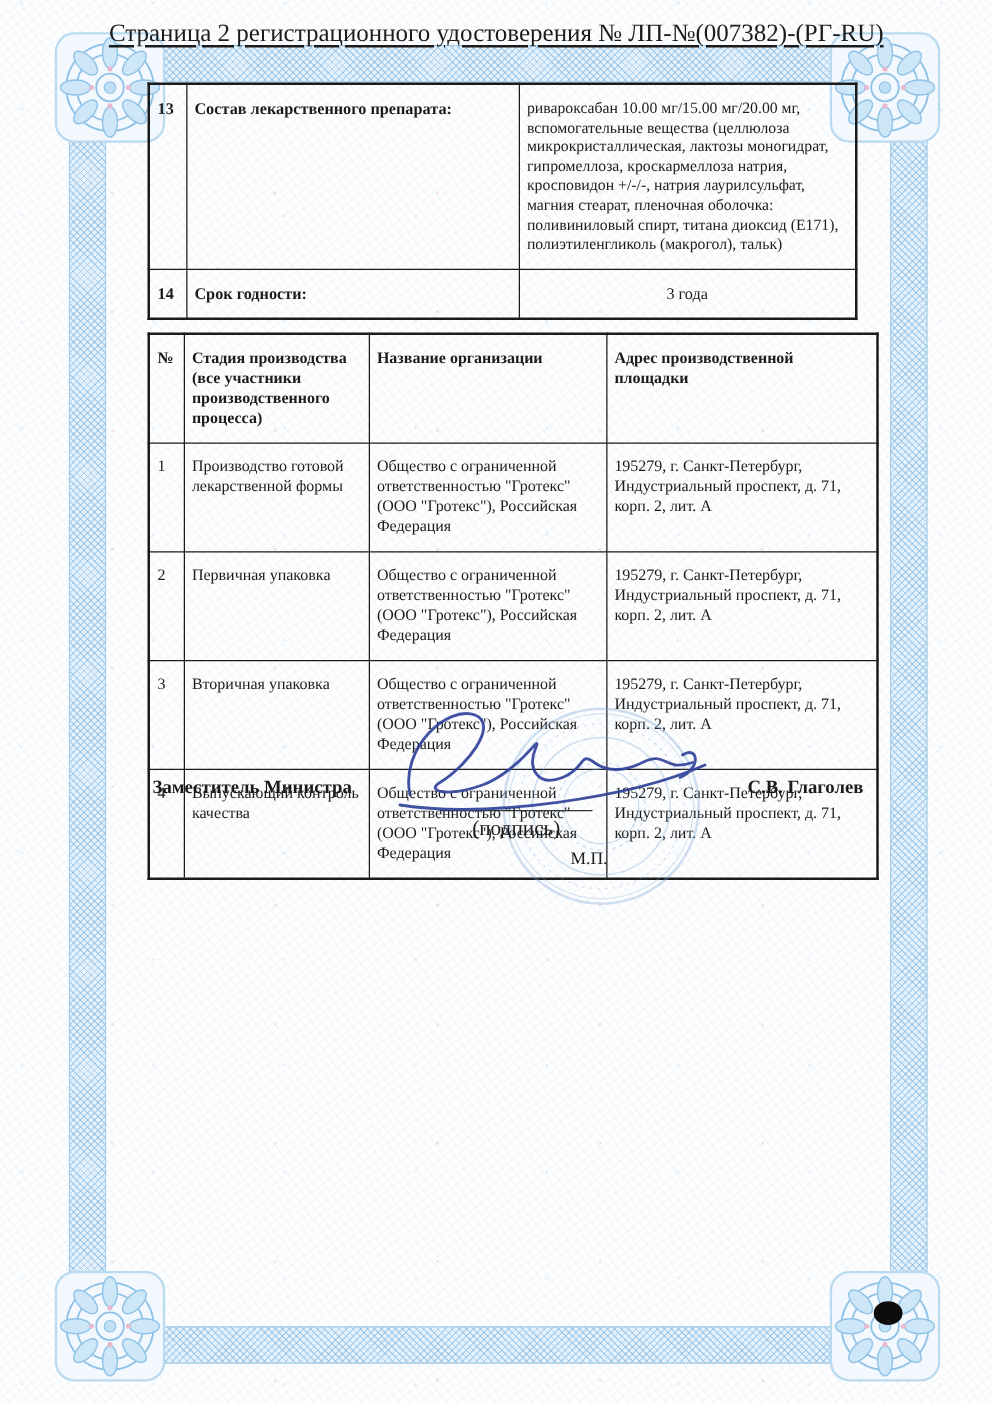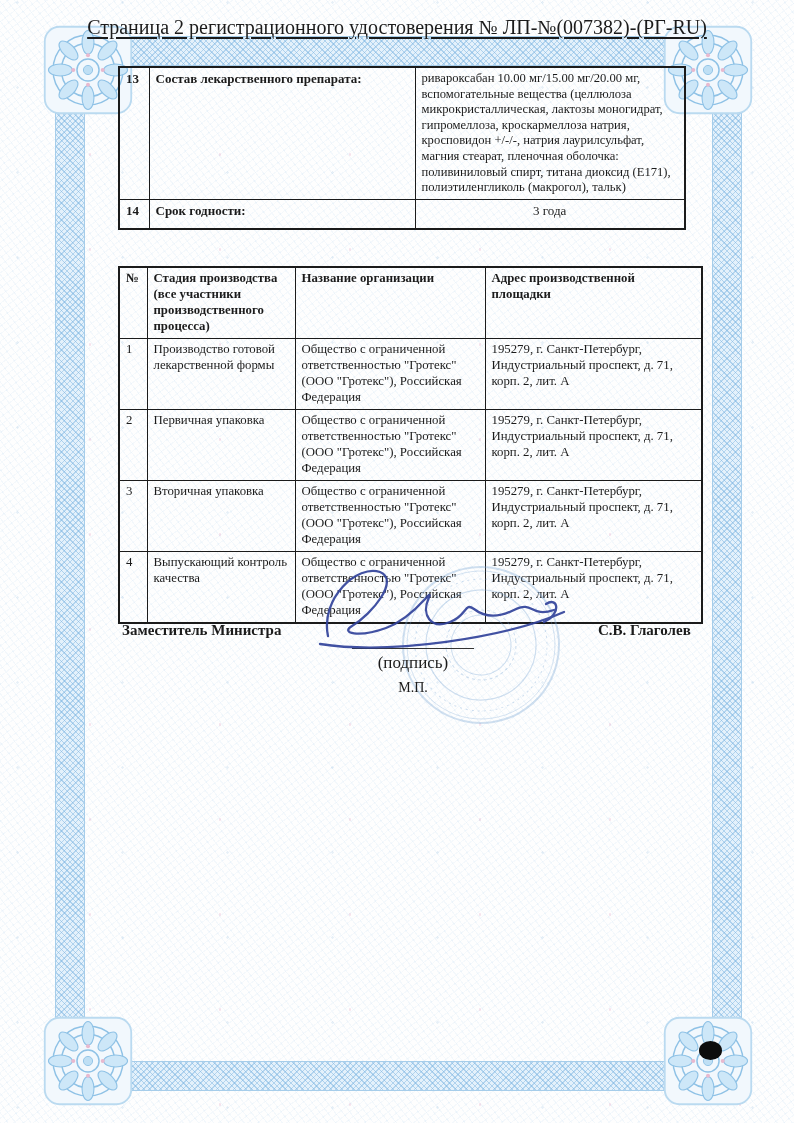--- a/index.html
+++ b/index.html
@@ -39,42 +39,42 @@
   .corner.br{right:40px;bottom:16px;}
   
   .page-header{
     position:absolute;top:16px;left:0;width:100%;z-index:3;
     text-align:center;font-size:20px;
     text-decoration:underline;text-underline-offset:3px;
   }
   
   table.doc{border-collapse:collapse;table-layout:fixed;position:absolute;z-index:3;background:transparent;}
   table.doc{border:2px solid #1b1b1b;}
-  table.doc td,table.doc th{border:1px solid #1b1b1b;padding:3px 6px;vertical-align:top;font-size:13px;line-height:1.25;text-align:left;}
+  table.doc td,table.doc th{border:1px solid #1b1b1b;padding:11px 6px;vertical-align:top;font-size:13px;line-height:1.25;text-align:left;}
   .b{font-weight:bold;}
   #composition{left:118px;top:66px;width:566px;}
   #composition .val{font-size:12.6px;line-height:1.24;margin-top:48px;}
   #composition tr.r13{height:126px;}
   #composition tr.r14{height:30px;}
   #composition td.center{text-align:center;vertical-align:top;}
   #manufacturers{left:118px;top:266px;width:583px;}
   #manufacturers th{font-weight:bold;}
   #manufacturers tr.hdr{height:62px;}
   #manufacturers tr.r{height:62px;}
   #manufacturers td,#manufacturers th{font-size:12.8px;}
   .info-par{
     position:absolute;left:88px;top:226px;width:624px;z-index:3;
     font-size:13.2px;line-height:1.3;text-align:left;
   }
   
   .sig-title{position:absolute;left:122px;top:622px;z-index:4;font-weight:bold;font-size:15px;}
   .sig-name{position:absolute;left:598px;top:622px;z-index:4;font-weight:bold;font-size:15px;}
   .sig-line{position:absolute;left:352px;top:648px;width:122px;border-top:1px solid #333;z-index:4;}
   .sig-caption{position:absolute;left:340px;top:653px;width:146px;text-align:center;z-index:4;font-size:17px;}
-  .mp-label{position:absolute;left:340px;top:680px;width:146px;text-align:center;z-index:4;font-size:14px;}
+  .mp-label{position:absolute;left:340px;top:680px;width:146px;text-align:right;z-index:4;font-size:14px;}
   .signature-svg{position:absolute;left:300px;top:552px;z-index:5;}
   .stamp-svg{position:absolute;left:396px;top:560px;z-index:3;transform:rotate(-8deg);}
   .punch-dot{
     position:absolute;left:699px;top:1041px;width:23px;height:19px;z-index:6;
     background:#0d0d0d;border-radius:50%;
   }
   .hidden-defs{position:absolute;width:0;height:0;overflow:hidden;}
 </style>
 </head>
 <body>

